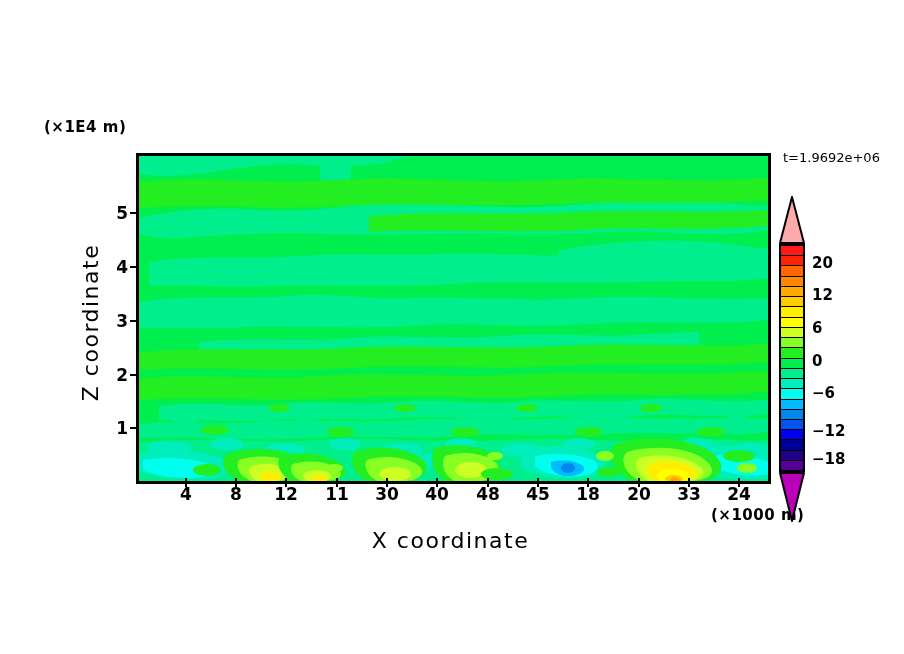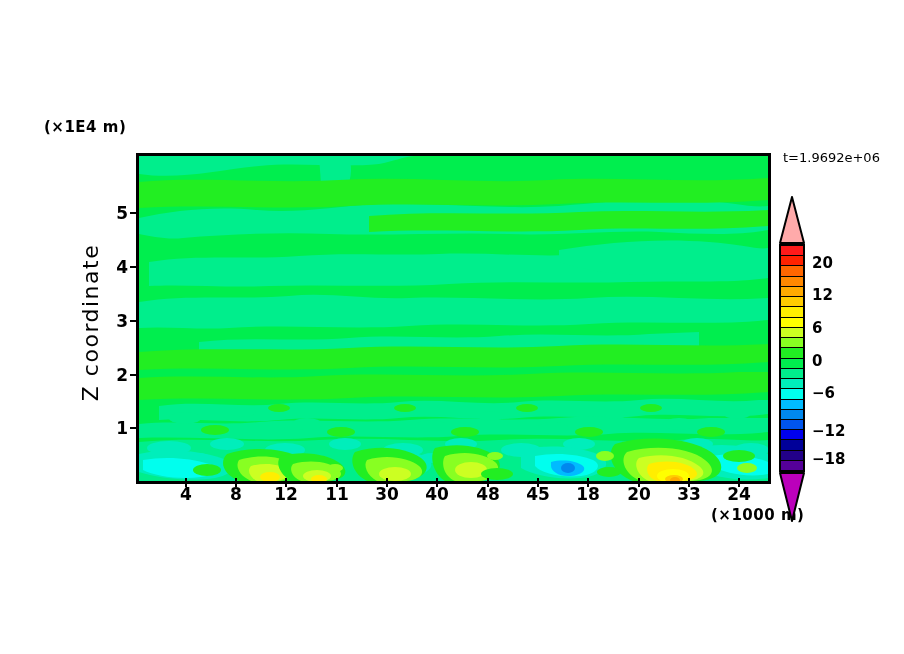--- a/index.html
+++ b/index.html
@@ -323,20 +323,21 @@
   <div class="abs tick-mark" style="left:130px; top:320px; width:9px; height:2px;"></div>
   <div class="abs tick-mark" style="left:130px; top:266px; width:9px; height:2px;"></div>
   <div class="abs tick-mark" style="left:130px; top:212px; width:9px; height:2px;"></div>
 
   <div class="abs ytick-label" style="top:418px;">1</div>
   <div class="abs ytick-label" style="top:365px;">2</div>
   <div class="abs ytick-label" style="top:311px;">3</div>
   <div class="abs ytick-label" style="top:257px;">4</div>
   <div class="abs ytick-label" style="top:203px;">5</div>
 
+  <div class="abs" id="x-axis-title">X coordinate</div>
   <div class="abs" id="y-axis-title">Z coordinate</div>
 
   <div class="abs" id="x-unit-label">(×1000 m)</div>
 
   <svg class="abs" id="cbar-top-arrow" viewBox="0 0 26 48">
     <polygon points="13,1 25,47 1,47" fill="#ffaaaa" stroke="#000" stroke-width="2" stroke-linejoin="round"></polygon>
   </svg>
 
   <div class="abs" id="colorbar">
       <div class="band" style="background: rgb(255, 26, 26);"></div>

